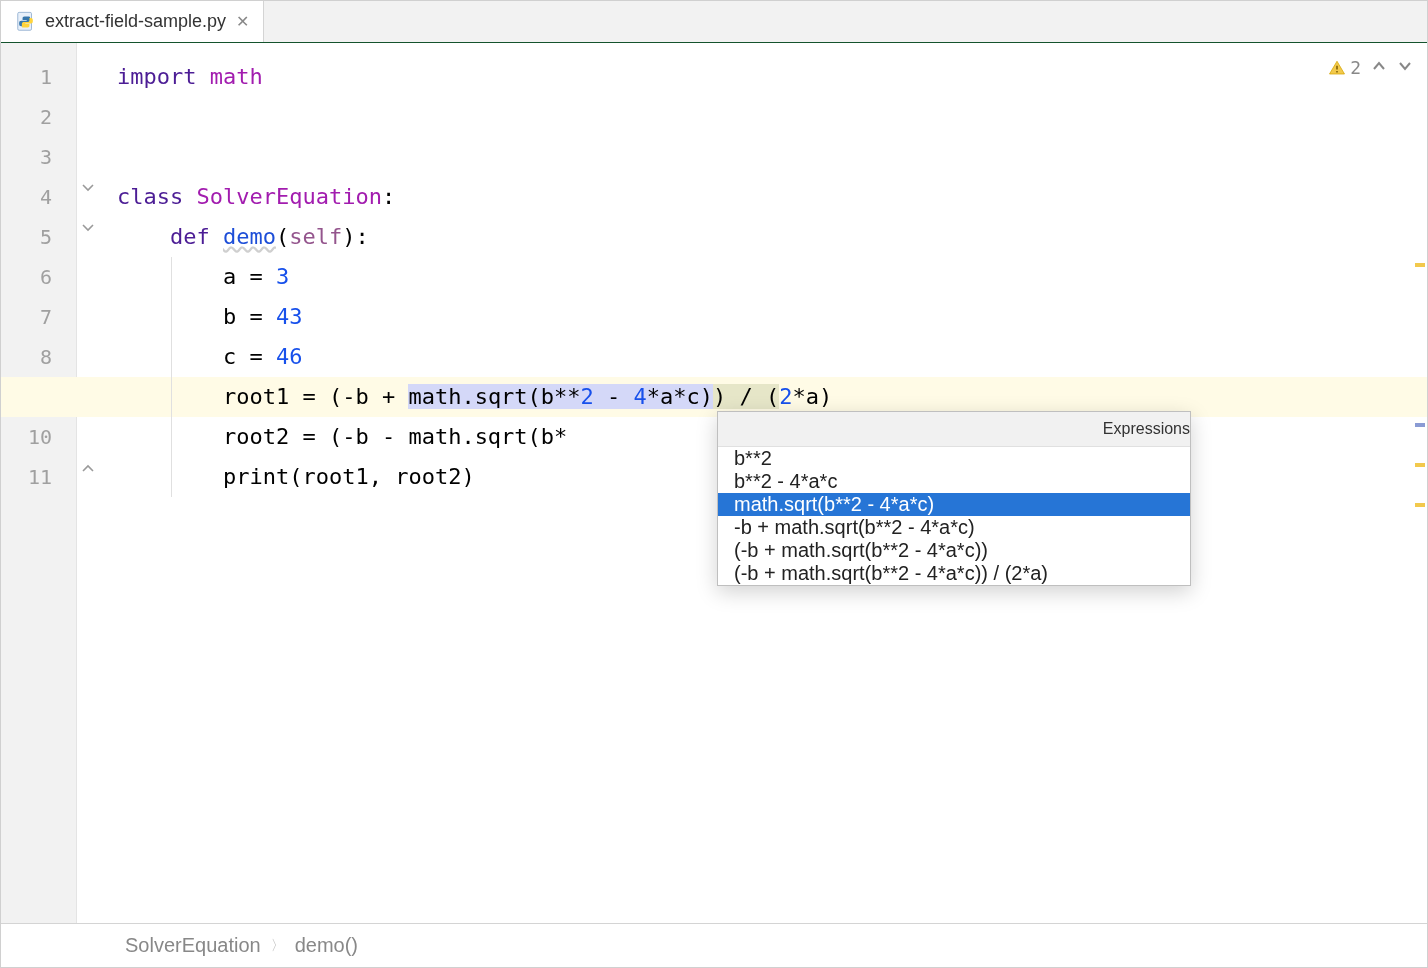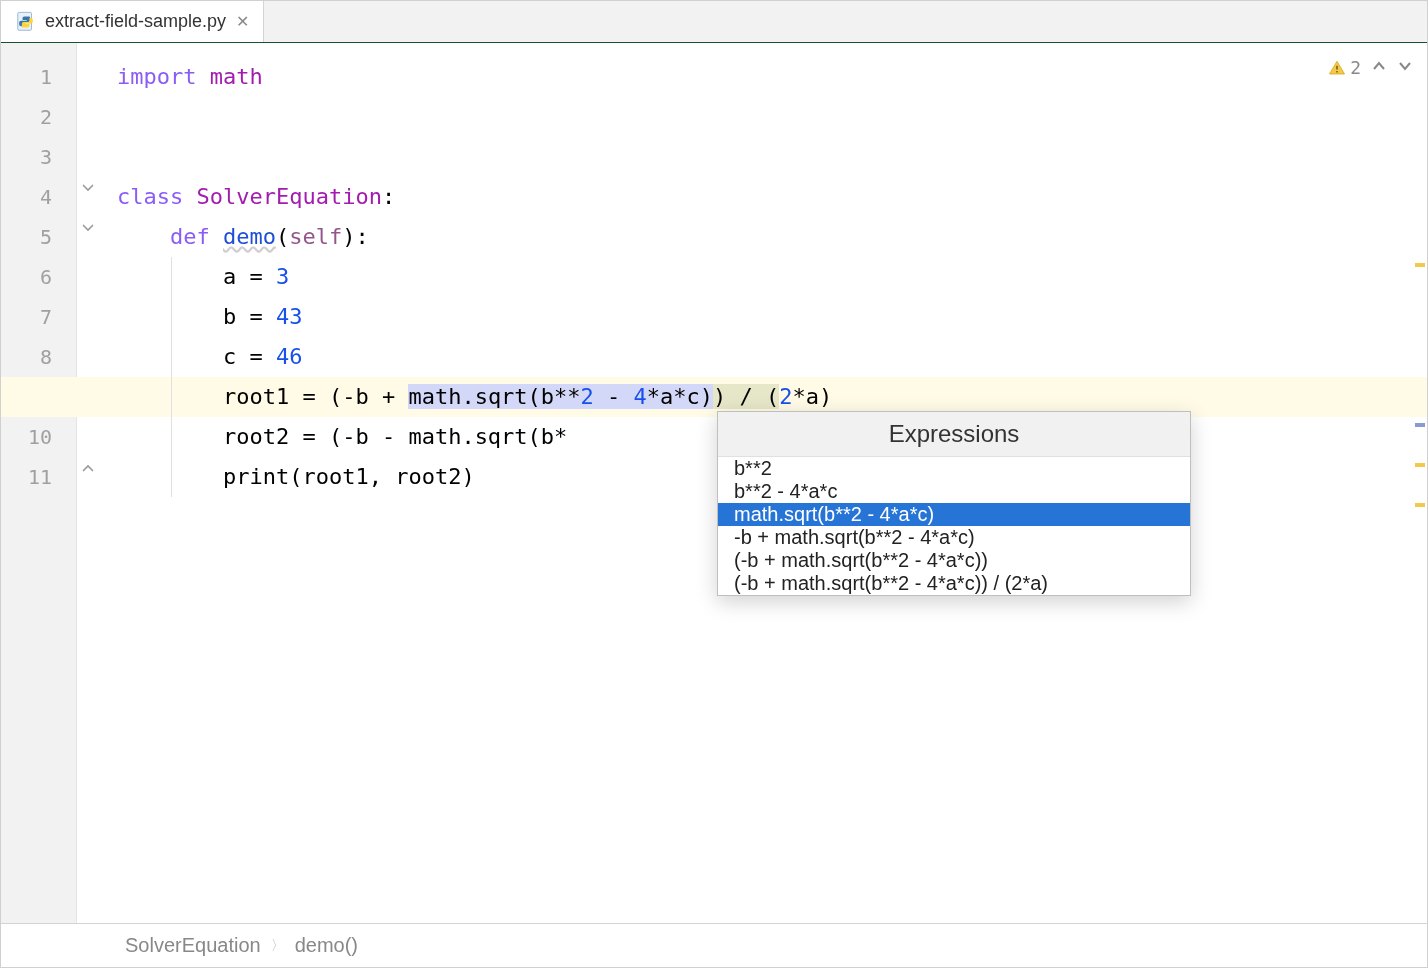--- a/index.html
+++ b/index.html
@@ -88,21 +88,21 @@
   }
   .code-line.hl::before {
     content: "";
     position: absolute;
     left: -104px;
     top: 0;
     width: 104px;
     height: 100%;
     background: #fffbe6;
   }
-  .kw { color: #8b5cf6; }
+  .kw { color: #4c1d95; }
   .name { color: #a21caf; }
   .fname { color: #1d4ed8; }
   .self { color: #94558d; }
   .num { color: #1750eb; }
   .builtin { color: #000; }
   .sel-expr {
     background: #d4d8f8;
   }
   .paren-match {
     background: #e6e6c8;
@@ -145,23 +145,23 @@
     top: 368px;
     width: 474px;
     background: #fff;
     border: 1px solid #bfbfbf;
     box-shadow: 0 6px 20px rgba(0,0,0,0.18);
     z-index: 20;
     font-family: -apple-system, BlinkMacSystemFont, "Segoe UI", sans-serif;
   }
   .popup-header {
     background: #f1f1f1;
-    text-align: center;
+    text-align: right;
     padding: 8px 0;
-    font-size: 24px;
+    font-size: 16px;
     border-bottom: 1px solid #e0e0e0;
     color: #333;
   }
   .popup-item {
     padding: 0 16px;
     font-size: 20px;
     color: #222;
     cursor: pointer;
   }
   .popup-item.selected {

